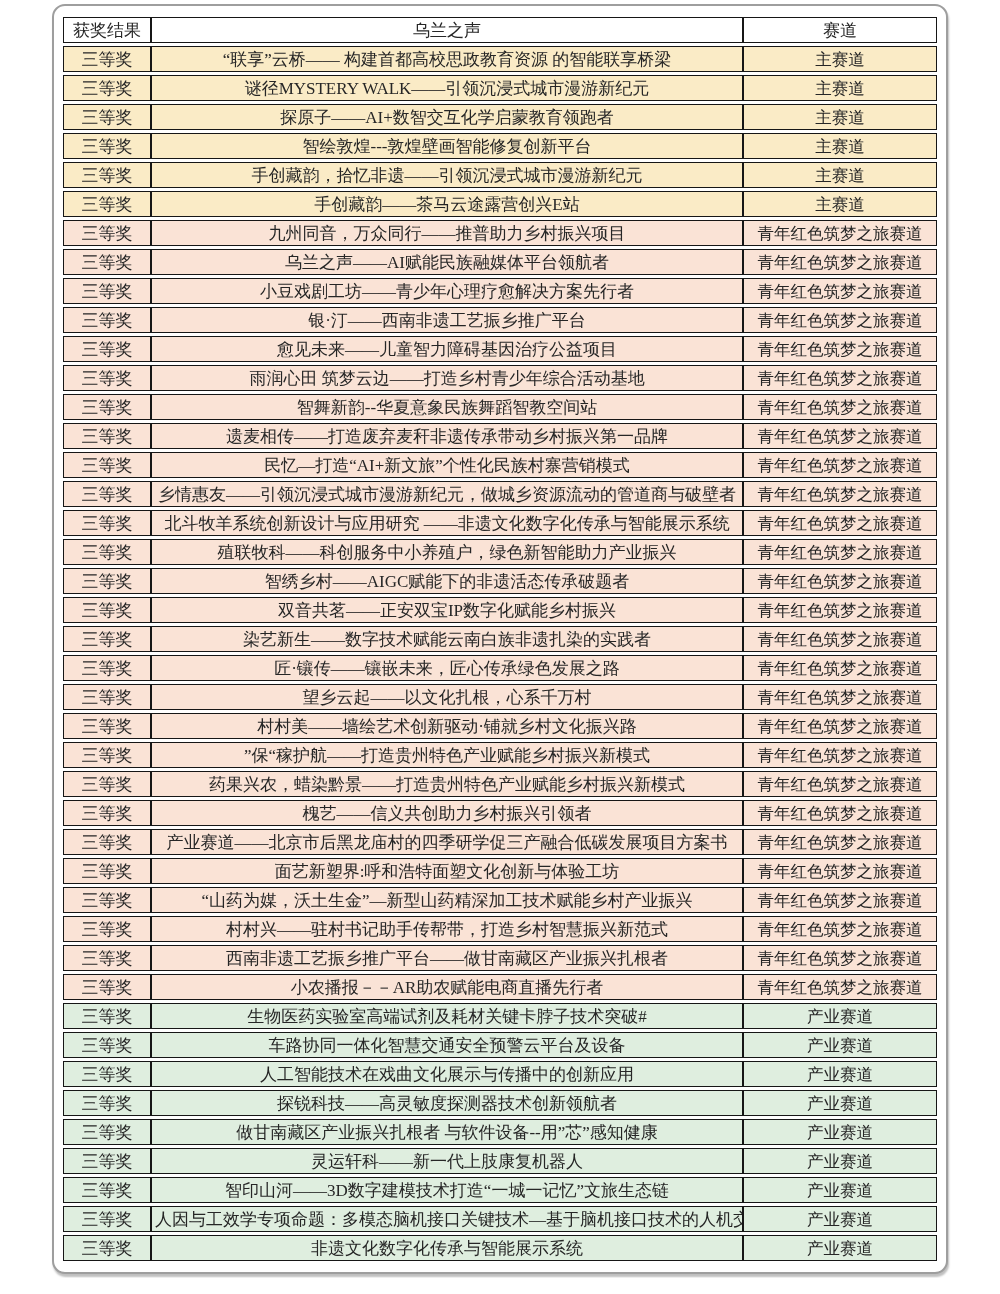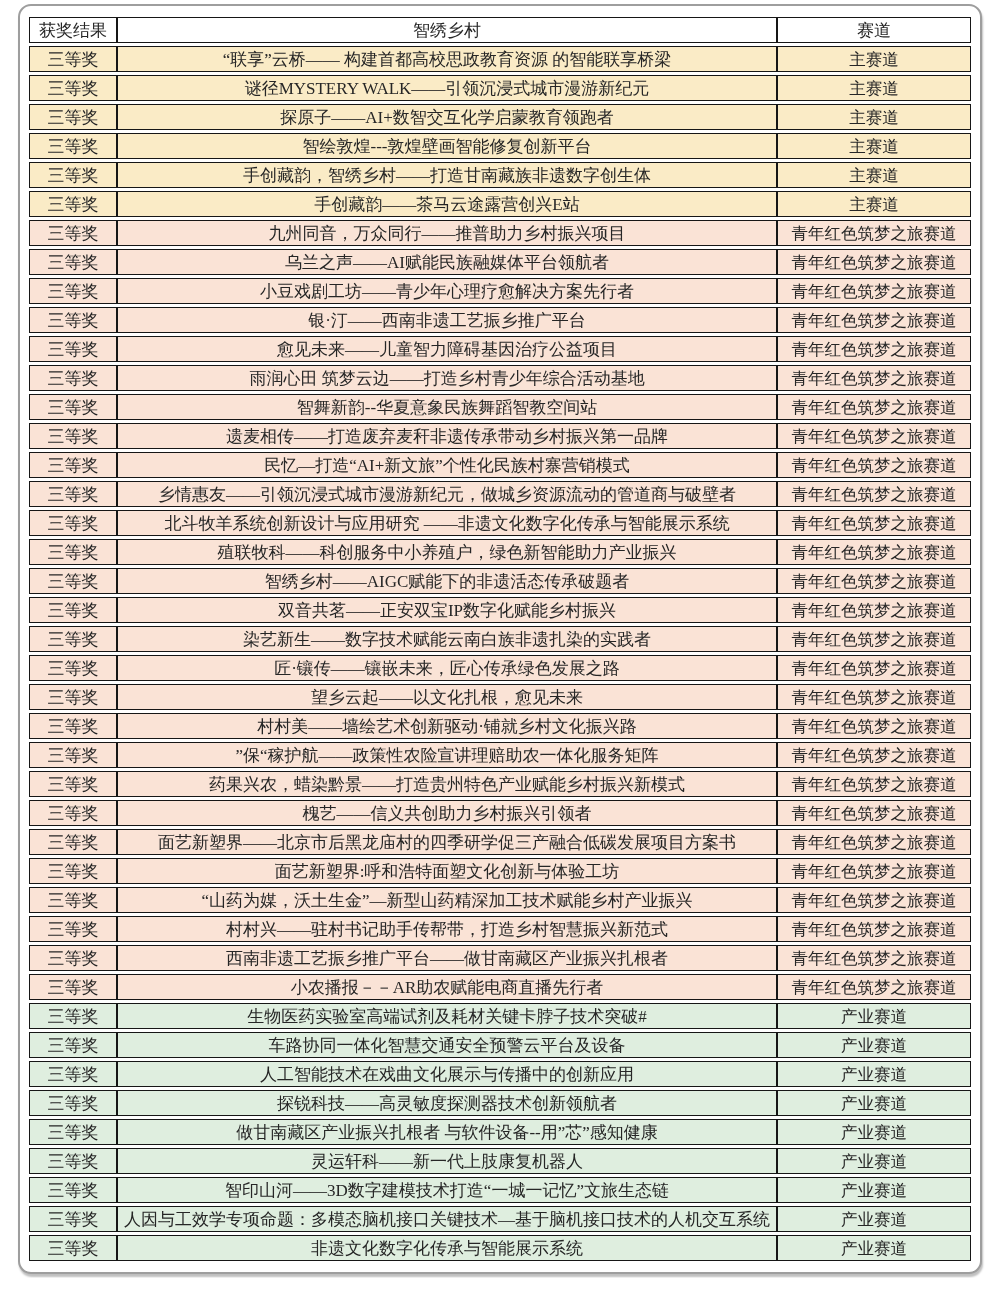--- a/index.html
+++ b/index.html
@@ -3,21 +3,21 @@
 <meta charset="utf-8">
 <style>
   html, body {
     margin: 0;
     padding: 0;
     background: #ffffff;
     font-family: "Liberation Serif", "DejaVu Serif", serif;
   }
   .card {
     box-sizing: border-box;
-    width: 964px;
+    width: 896px;
     margin: 4px auto;
     background: #ffffff;
     border: 2px solid #9e9e9e;
     border-radius: 13px;
     padding: 8px 9px;
     box-shadow: 1px 3px 2px rgba(0,0,0,0.25);
   }
   table.awards {
     width: 100%;
     border-collapse: separate;
@@ -54,21 +54,21 @@
 <div class="card">
   <table class="awards">
     <colgroup>
       <col class="c-result">
       <col class="c-name">
       <col class="c-track">
     </colgroup>
     <thead>
       <tr>
         <th>获奖结果</th>
-        <th>智绣乡村</th>
+        <th>乌兰之声</th>
         <th>赛道</th>
       </tr>
     </thead>
     <tbody id="rows-body">
         <tr class="main">
           <td>三等奖</td>
           <td>“联享”云桥—— 构建首都高校思政教育资源 的智能联享桥梁</td>
           <td class="track-cell">主赛道</td>
         </tr>
         <tr class="main">
@@ -81,21 +81,21 @@
           <td>探原子——AI+数智交互化学启蒙教育领跑者</td>
           <td class="track-cell">主赛道</td>
         </tr>
         <tr class="main">
           <td>三等奖</td>
           <td>智绘敦煌---敦煌壁画智能修复创新平台</td>
           <td class="track-cell">主赛道</td>
         </tr>
         <tr class="main">
           <td>三等奖</td>
-          <td>手创藏韵，智绣乡村——打造甘南藏族非遗数字创生体</td>
+          <td>手创藏韵，拾忆非遗——引领沉浸式城市漫游新纪元</td>
           <td class="track-cell">主赛道</td>
         </tr>
         <tr class="main">
           <td>三等奖</td>
           <td>手创藏韵——茶马云途露营创兴E站</td>
           <td class="track-cell">主赛道</td>
         </tr>
         <tr class="youth">
           <td>三等奖</td>
           <td>九州同音，万众同行——推普助力乡村振兴项目</td>
@@ -171,46 +171,46 @@
           <td>染艺新生——数字技术赋能云南白族非遗扎染的实践者</td>
           <td class="track-cell">青年红色筑梦之旅赛道</td>
         </tr>
         <tr class="youth">
           <td>三等奖</td>
           <td>匠·镶传——镶嵌未来，匠心传承绿色发展之路</td>
           <td class="track-cell">青年红色筑梦之旅赛道</td>
         </tr>
         <tr class="youth">
           <td>三等奖</td>
-          <td>望乡云起——以文化扎根，愈见未来</td>
+          <td>望乡云起——以文化扎根，心系千万村</td>
           <td class="track-cell">青年红色筑梦之旅赛道</td>
         </tr>
         <tr class="youth">
           <td>三等奖</td>
           <td>村村美——墙绘艺术创新驱动·铺就乡村文化振兴路</td>
           <td class="track-cell">青年红色筑梦之旅赛道</td>
         </tr>
         <tr class="youth">
           <td>三等奖</td>
-          <td>”保“稼护航——政策性农险宣讲理赔助农一体化服务矩阵</td>
+          <td>”保“稼护航——打造贵州特色产业赋能乡村振兴新模式</td>
           <td class="track-cell">青年红色筑梦之旅赛道</td>
         </tr>
         <tr class="youth">
           <td>三等奖</td>
           <td>药果兴农，蜡染黔景——打造贵州特色产业赋能乡村振兴新模式</td>
           <td class="track-cell">青年红色筑梦之旅赛道</td>
         </tr>
         <tr class="youth">
           <td>三等奖</td>
           <td>槐艺——信义共创助力乡村振兴引领者</td>
           <td class="track-cell">青年红色筑梦之旅赛道</td>
         </tr>
         <tr class="youth">
           <td>三等奖</td>
-          <td>面艺新塑界——北京市后黑龙庙村的四季研学促三产融合低碳发展项目方案书</td>
+          <td>产业赛道——北京市后黑龙庙村的四季研学促三产融合低碳发展项目方案书</td>
           <td class="track-cell">青年红色筑梦之旅赛道</td>
         </tr>
         <tr class="youth">
           <td>三等奖</td>
           <td>面艺新塑界:呼和浩特面塑文化创新与体验工坊</td>
           <td class="track-cell">青年红色筑梦之旅赛道</td>
         </tr>
         <tr class="youth">
           <td>三等奖</td>
           <td>“山药为媒，沃土生金”—新型山药精深加工技术赋能乡村产业振兴</td>

